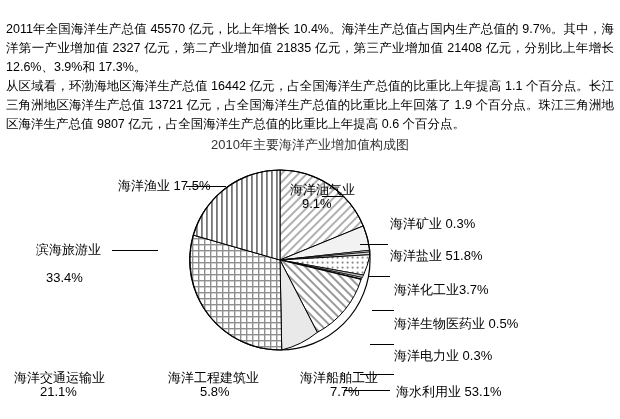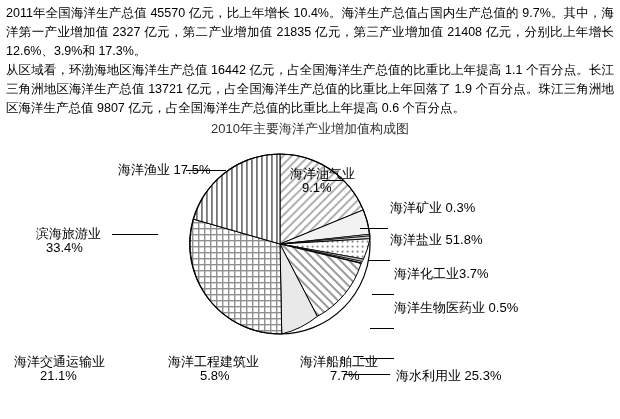--- a/index.html
+++ b/index.html
@@ -13,21 +13,21 @@
     font-family: "Liberation Sans", sans-serif;
     color: #000000;
     overflow: hidden;
   }
   .page {
     position: relative;
     width: 620px;
     height: 419px;
   }
   .text-block {
-    padding: 4px 6px 0 6px;
+    padding: 20px 6px 0 6px;
   }
   .para {
     font-size: 12.5px;
     line-height: 19px;
     text-align: justify;
     text-justify: inter-ideograph;
     margin: 0 0 0 0;
     letter-spacing: 0px;
   }
   .chart-area {
@@ -148,28 +148,29 @@
 
     <div class="label" style="left:118px; top:44px;">海洋渔业 17.5%</div>
 
     <div class="label center" style="left:290px; top:48px;">海洋油气业</div>
     <div class="label center" style="left:302px; top:62px;">9.1%</div>
 
     <div class="label" style="left:390px; top:82px;">海洋矿业 0.3%</div>
     <div class="label" style="left:390px; top:114px;">海洋盐业 51.8%</div>
     <div class="label" style="left:394px; top:148px;">海洋化工业3.7%</div>
     <div class="label" style="left:394px; top:182px;">海洋生物医药业 0.5%</div>
-    <div class="label" style="left:396px; top:250px;">海水利用业 25.3%</div>
+    <div class="label" style="left:394px; top:214px;">海洋电力业 0.3%</div>
+    <div class="label" style="left:396px; top:250px;">海水利用业 53.1%</div>
 
     <div class="label center" style="left:300px; top:236px;">海洋船舶工业</div>
     <div class="label center" style="left:330px; top:250px;">7.7%</div>
 
     <div class="label center" style="left:168px; top:236px;">海洋工程建筑业</div>
     <div class="label center" style="left:200px; top:250px;">5.8%</div>
 
     <div class="label center" style="left:14px; top:236px;">海洋交通运输业</div>
     <div class="label center" style="left:40px; top:250px;">21.1%</div>
 
     <div class="label center" style="left:36px; top:108px;">滨海旅游业</div>
-    <div class="label center" style="left:46px; top:122px;">33.4%</div>
+    <div class="label center" style="left:46px; top:136px;">33.4%</div>
 
   </div>
 </div>
 
 </body></html>

